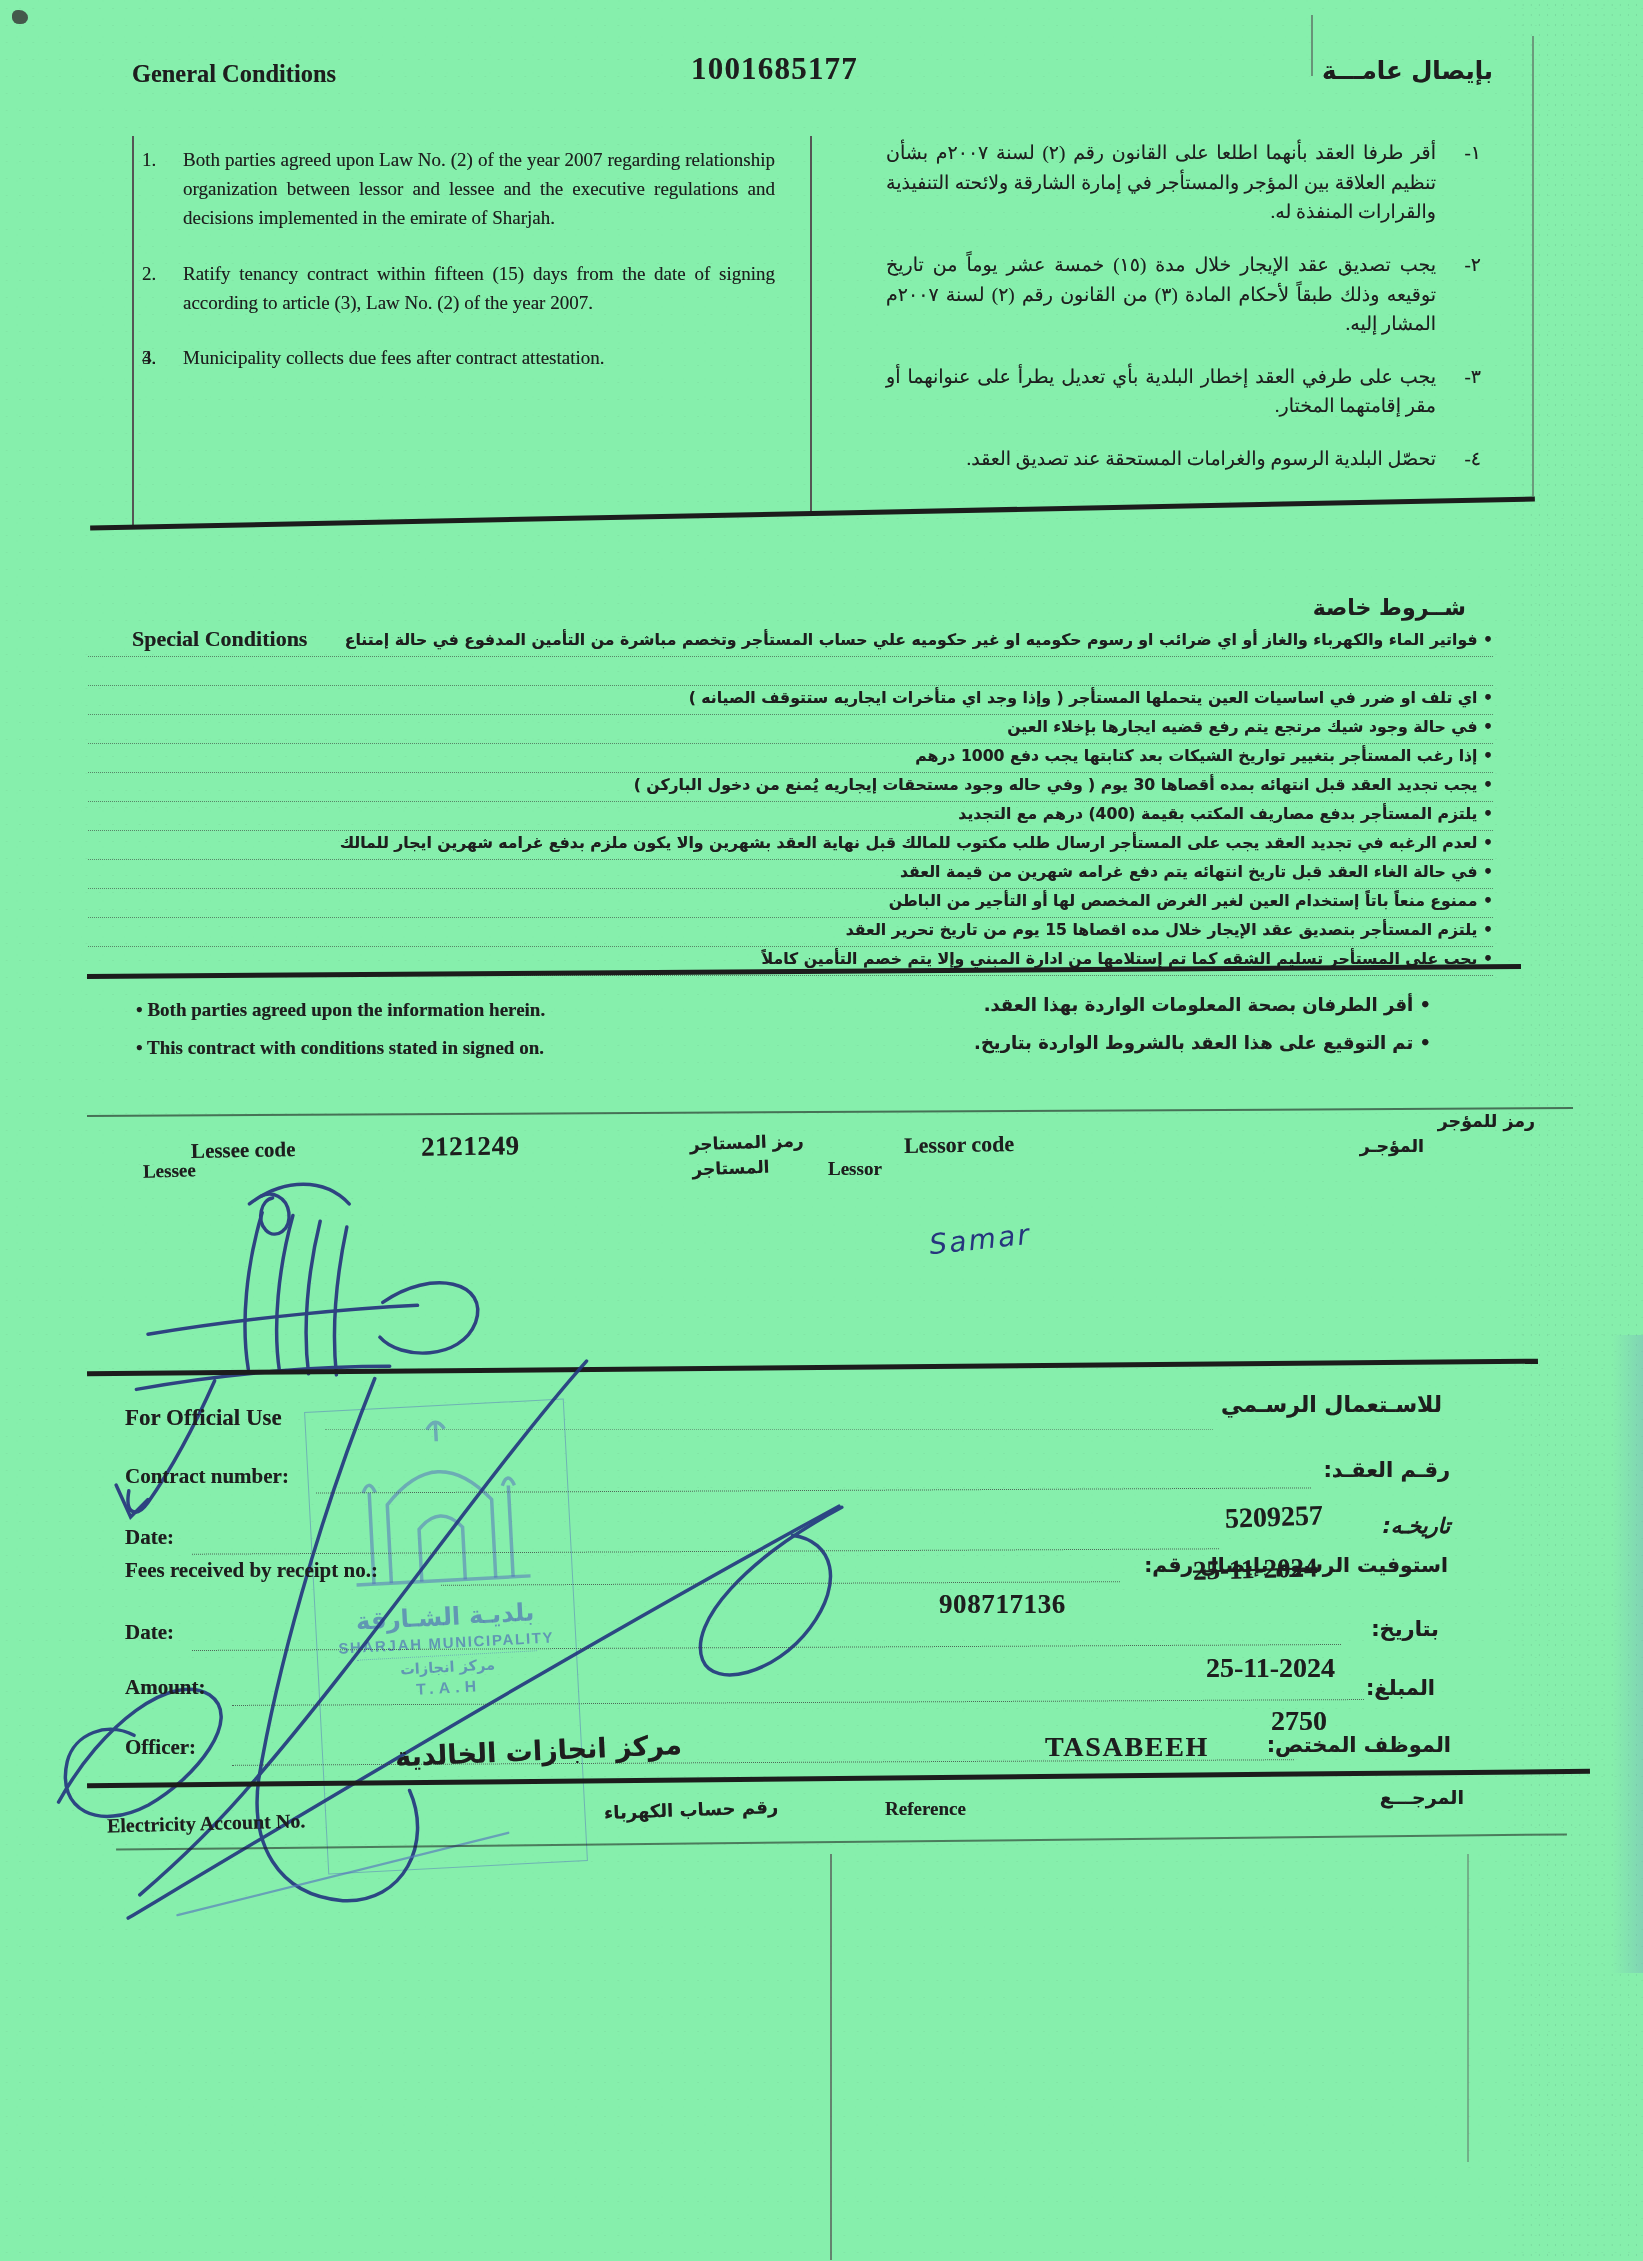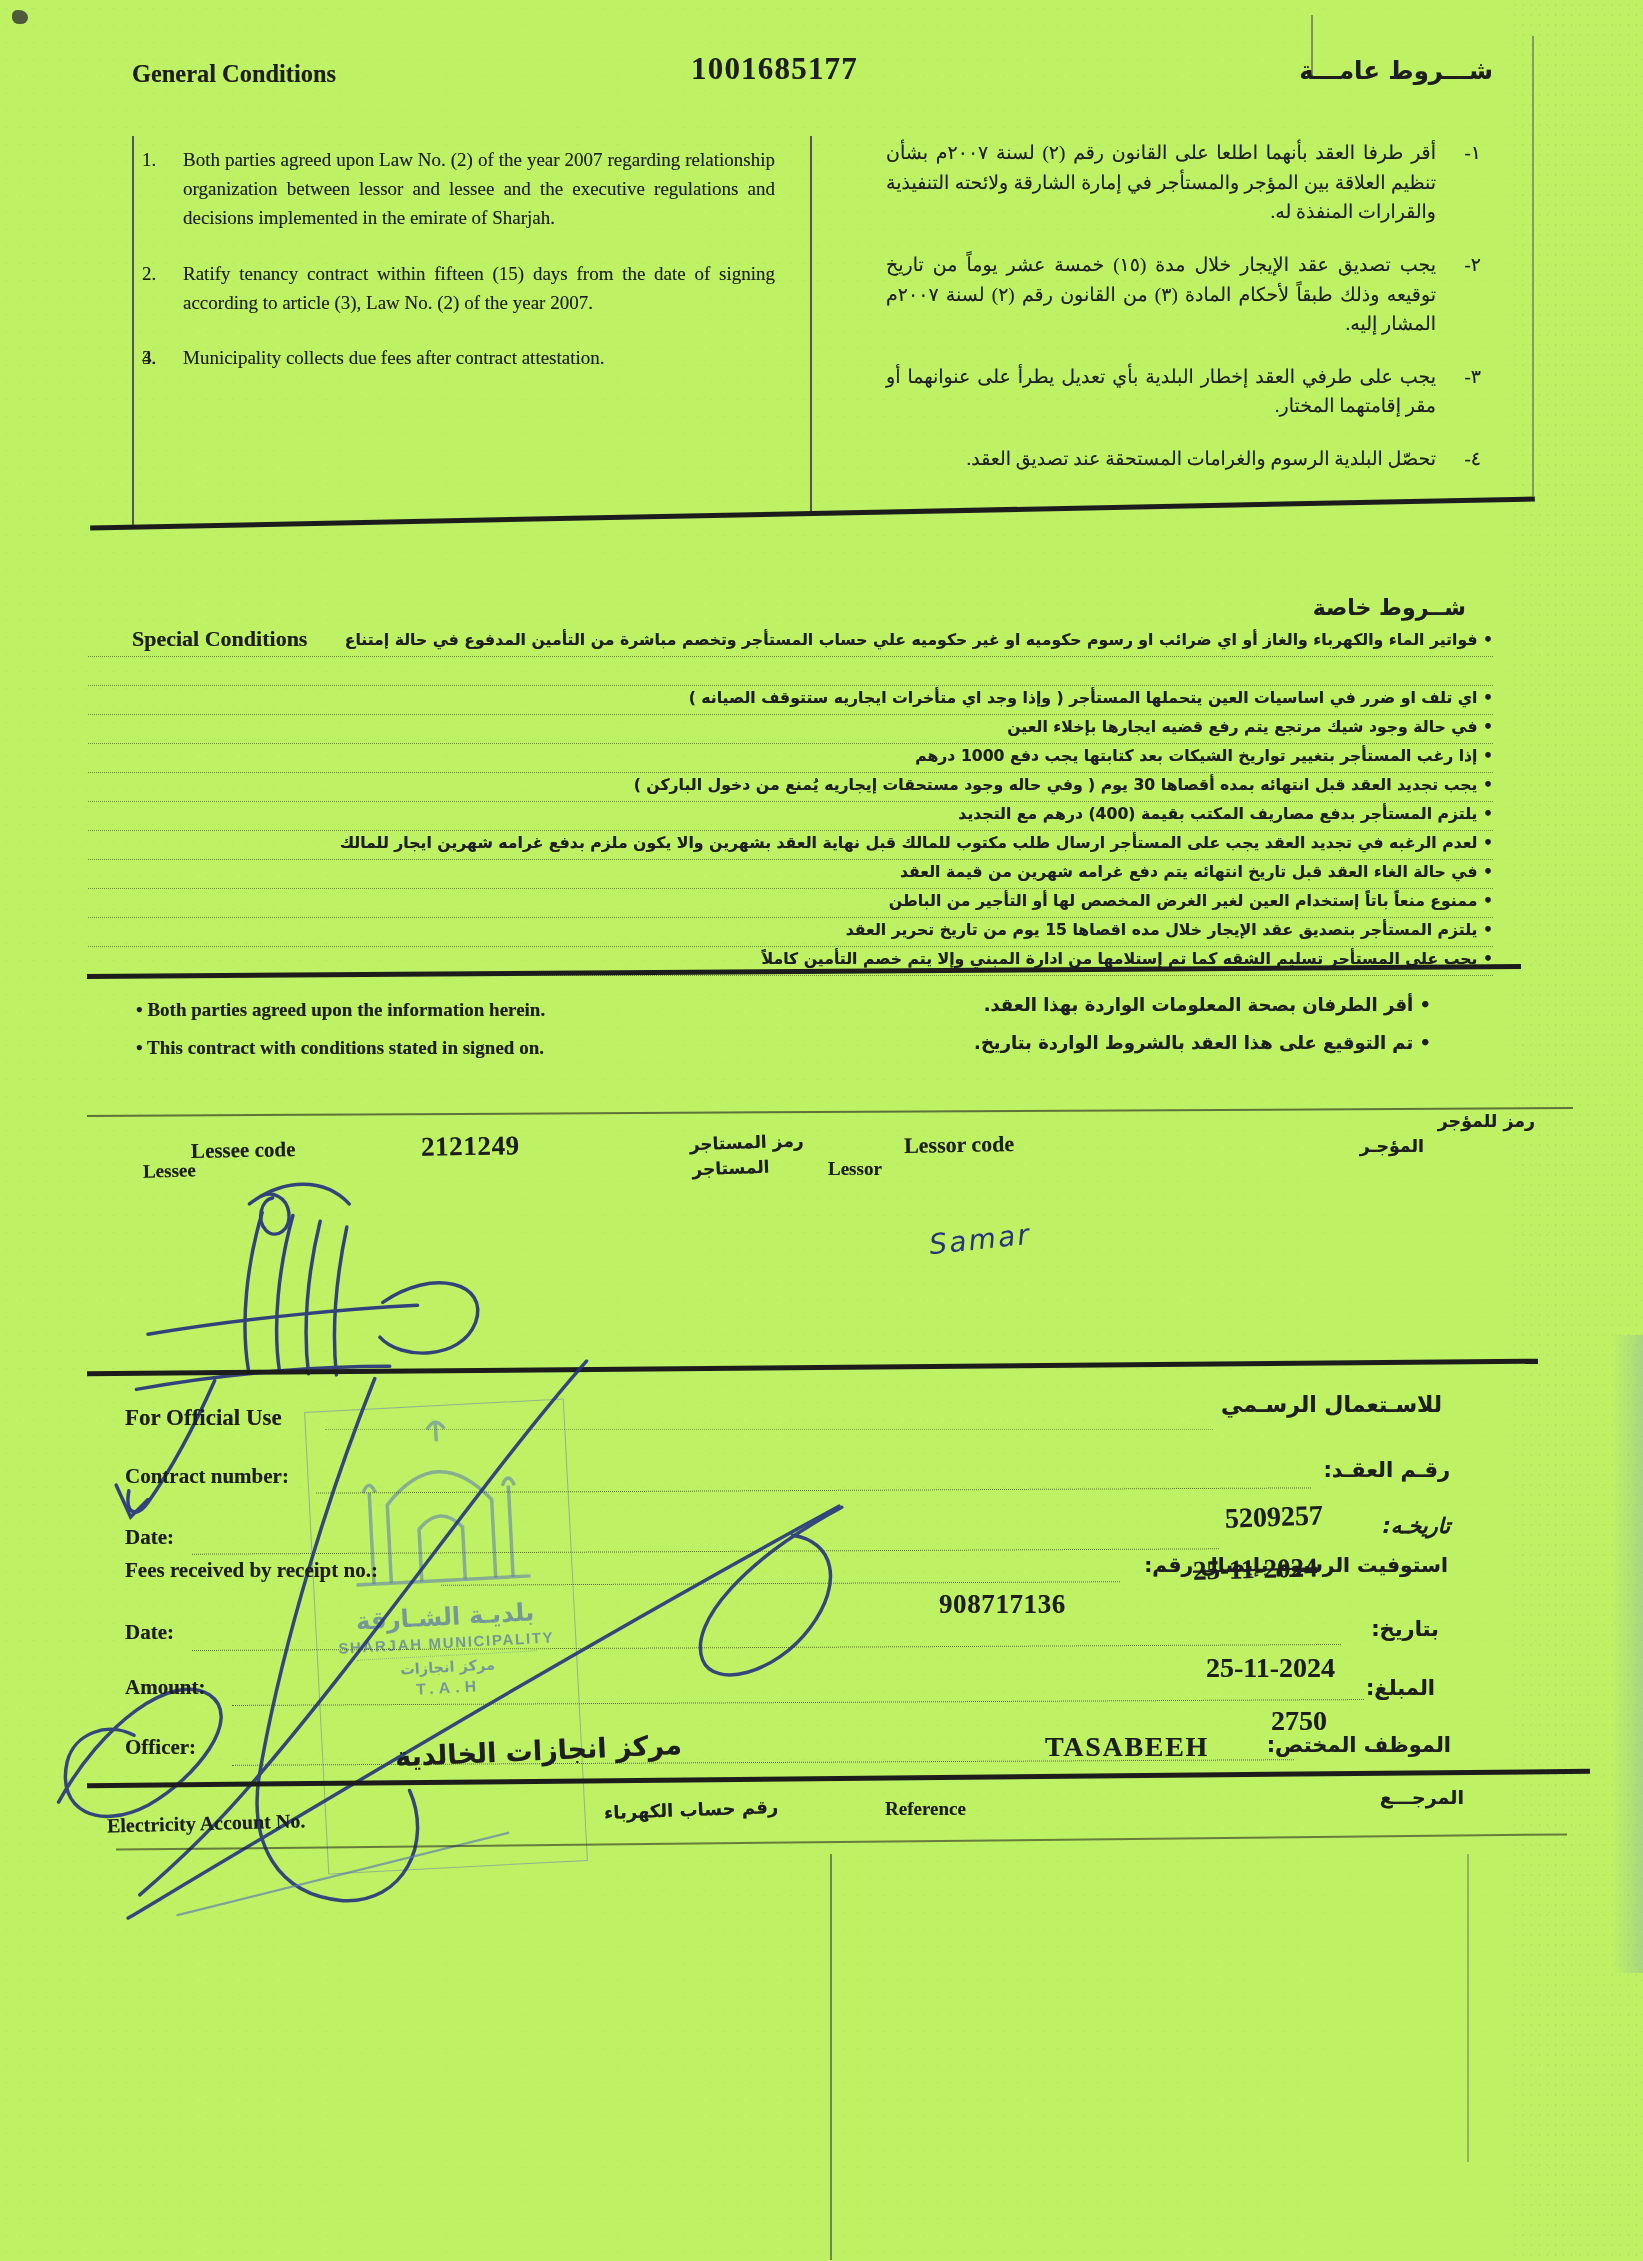--- a/index.html
+++ b/index.html
@@ -1,16 +1,16 @@
 <!DOCTYPE html>
 <html style="font-size:9.3px"><head>
 <meta charset="utf-8">
 <style>
   html,body{margin:0;padding:0;background:#e8e8e6;}
-  .page{position:relative;width:1644px;height:2261px;margin:0 auto;background:#bef264;overflow:hidden;
+  .page{position:relative;width:1644px;height:2261px;margin:0 auto;background:#86efac;overflow:hidden;
         font-family:"Liberation Serif",serif;color:#1e1e1e;}
   .noise{position:absolute;inset:0;pointer-events:none;
          background-image:radial-gradient(rgba(40,40,40,.35) 0.6px,transparent 0.8px),
                           radial-gradient(rgba(60,60,60,.28) 0.6px,transparent 0.8px);
          background-size:13.3px 17px,21.5px 18px;background-position:0 0,6.4px 10px;opacity:.14;}
   .noise2{position:absolute;top:0;right:0;width:133px;height:2261px;pointer-events:none;
          background-image:radial-gradient(rgba(30,30,60,.5) 0.7px,transparent 0.9px);
          background-size:8.1px 10px;opacity:.22;}
   .edgeband{position:absolute;top:1335px;right:0;width:32.5px;height:638px;
          background:linear-gradient(to right,transparent,rgba(110,140,200,.28));}
@@ -50,21 +50,21 @@
 
 <div class="page">
 
   <div class="noise"></div>
   <div class="noise2"></div>
   <div class="edgeband"></div>
   <div class="abs" style="left:11.6px;top:10.4px;width:16.3px;height:14px;background:#333;border-radius:40% 60% 50% 50%;opacity:.8;"></div>
 
   <div class="abs en ink" style="left:132px;top:60px;font-size:24.4px;">General Conditions</div>
   <div class="abs en ink" style="left:691px;top:51px;font-size:31px;letter-spacing:1.2px;">1001685177</div>
-  <div class="abs ar ink" style="right:151px;top:56px;font-size:24.4px;">شـــروط عامـــة</div>
+  <div class="abs ar ink" style="right:151px;top:56px;font-size:24.4px;">بإيصال عامـــة</div>
   <div class="vline" style="left:1311px;top:14.5px;width:1.7px;height:61px;opacity:.6;"></div>
 
   <div class="vline" style="left:132px;top:136px;width:1.7px;height:390px;"></div>
   <div class="vline" style="left:810px;top:136px;width:1.7px;height:380px;"></div>
   <div class="vline" style="left:1532px;top:36px;width:1.7px;height:460px;opacity:.55;"></div>
   <div class="hline" style="left:90px;top:511px;width:1445px;height:4.6px;transform:rotate(-1.15deg);"></div>
 
   <div class="gc-en ink">
     <div class="item"><span class="num">1.</span><span>Both parties agreed upon Law No. (2) of the year 2007 regarding relationship organization between lessor and lessee and the executive regulations and decisions implemented in the emirate of Sharjah.</span></div>
     <div class="item"><span class="num">2.</span><span>Ratify tenancy contract within fifteen (15) days from the date of signing according to article (3), Law No. (2) of the year 2007.</span></div>

